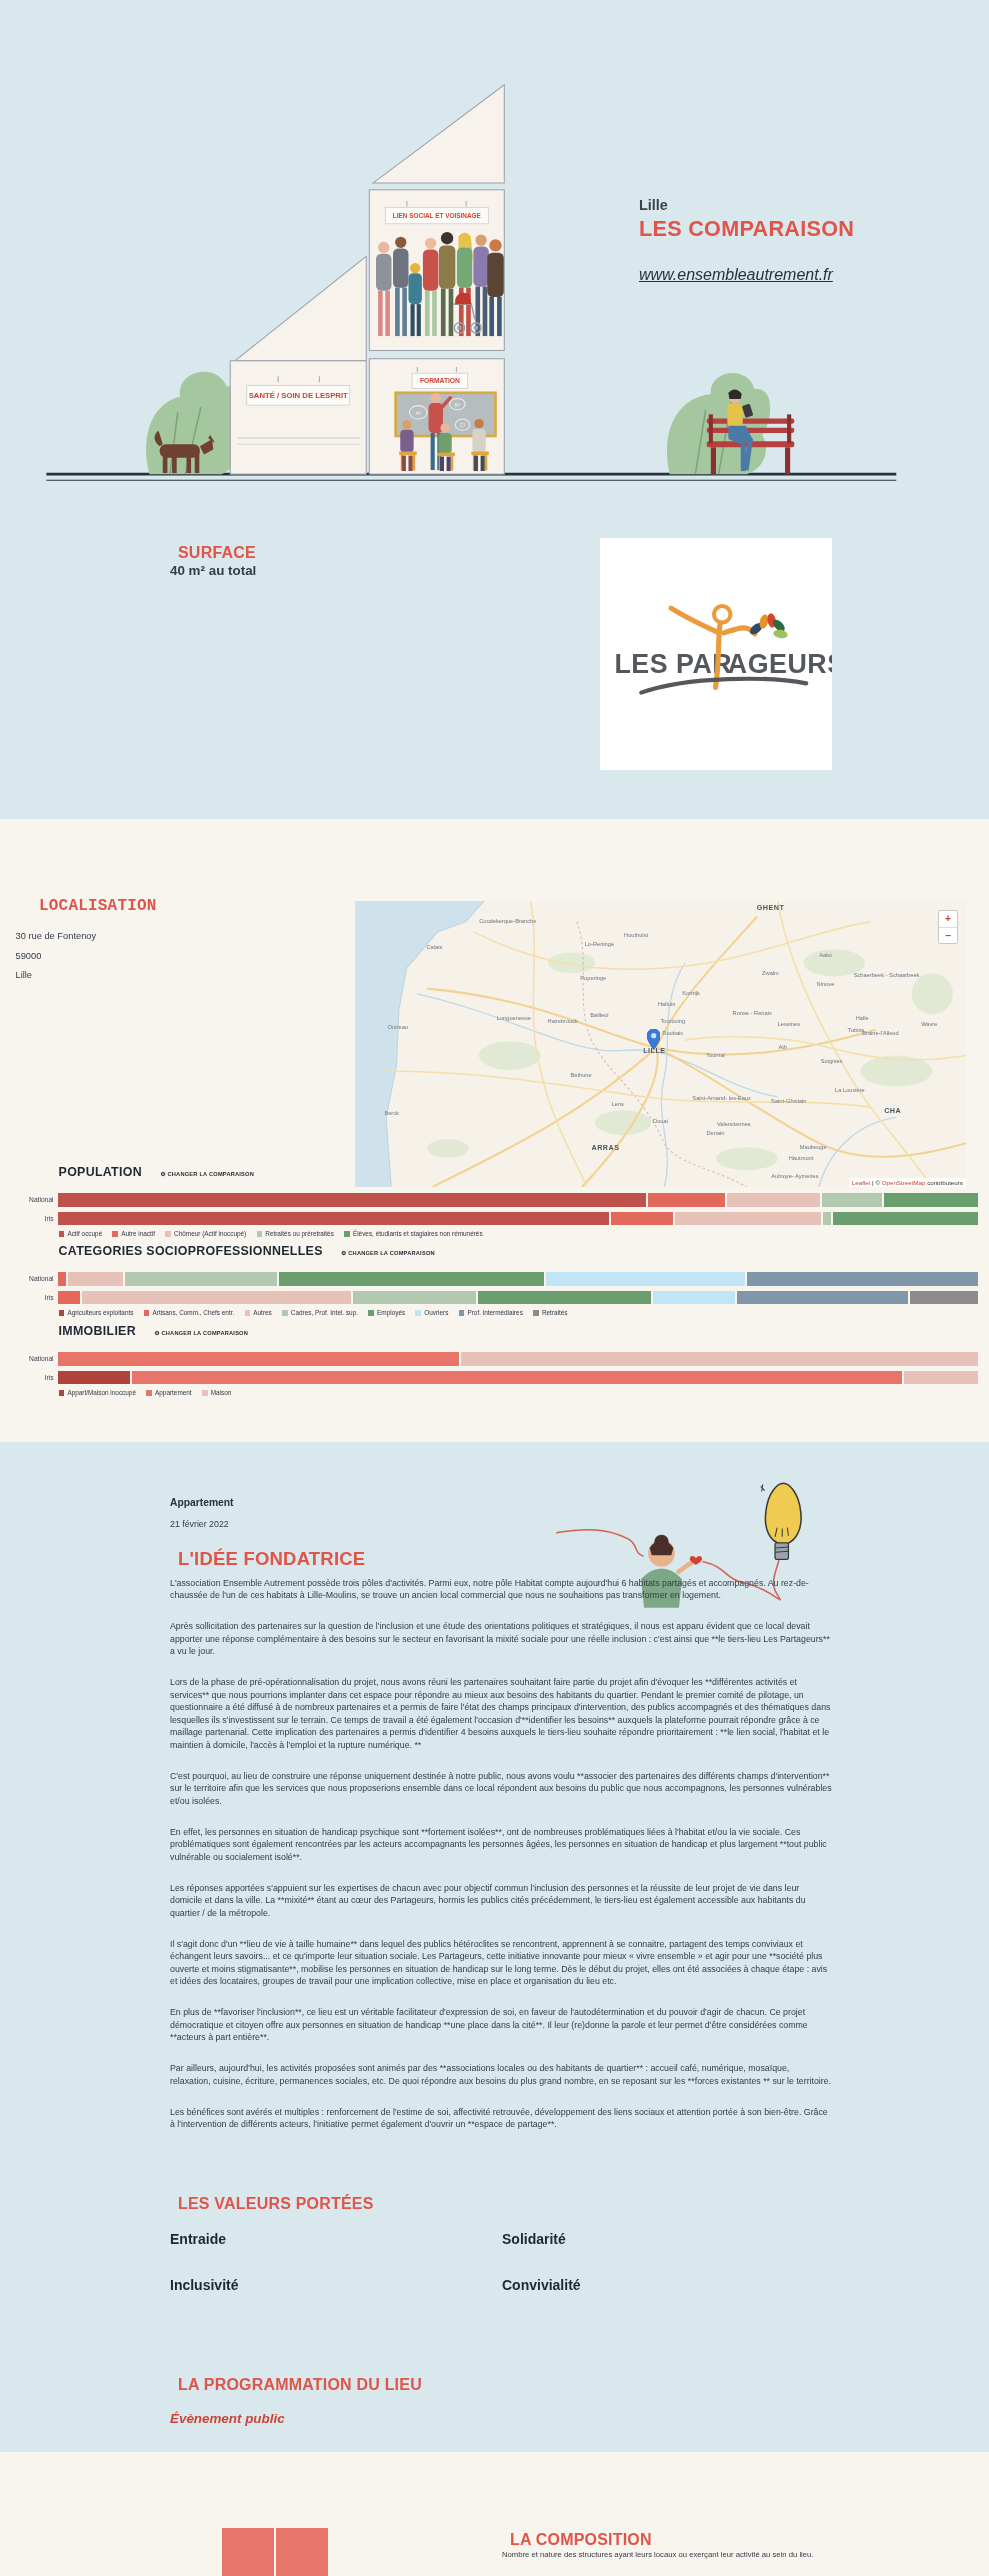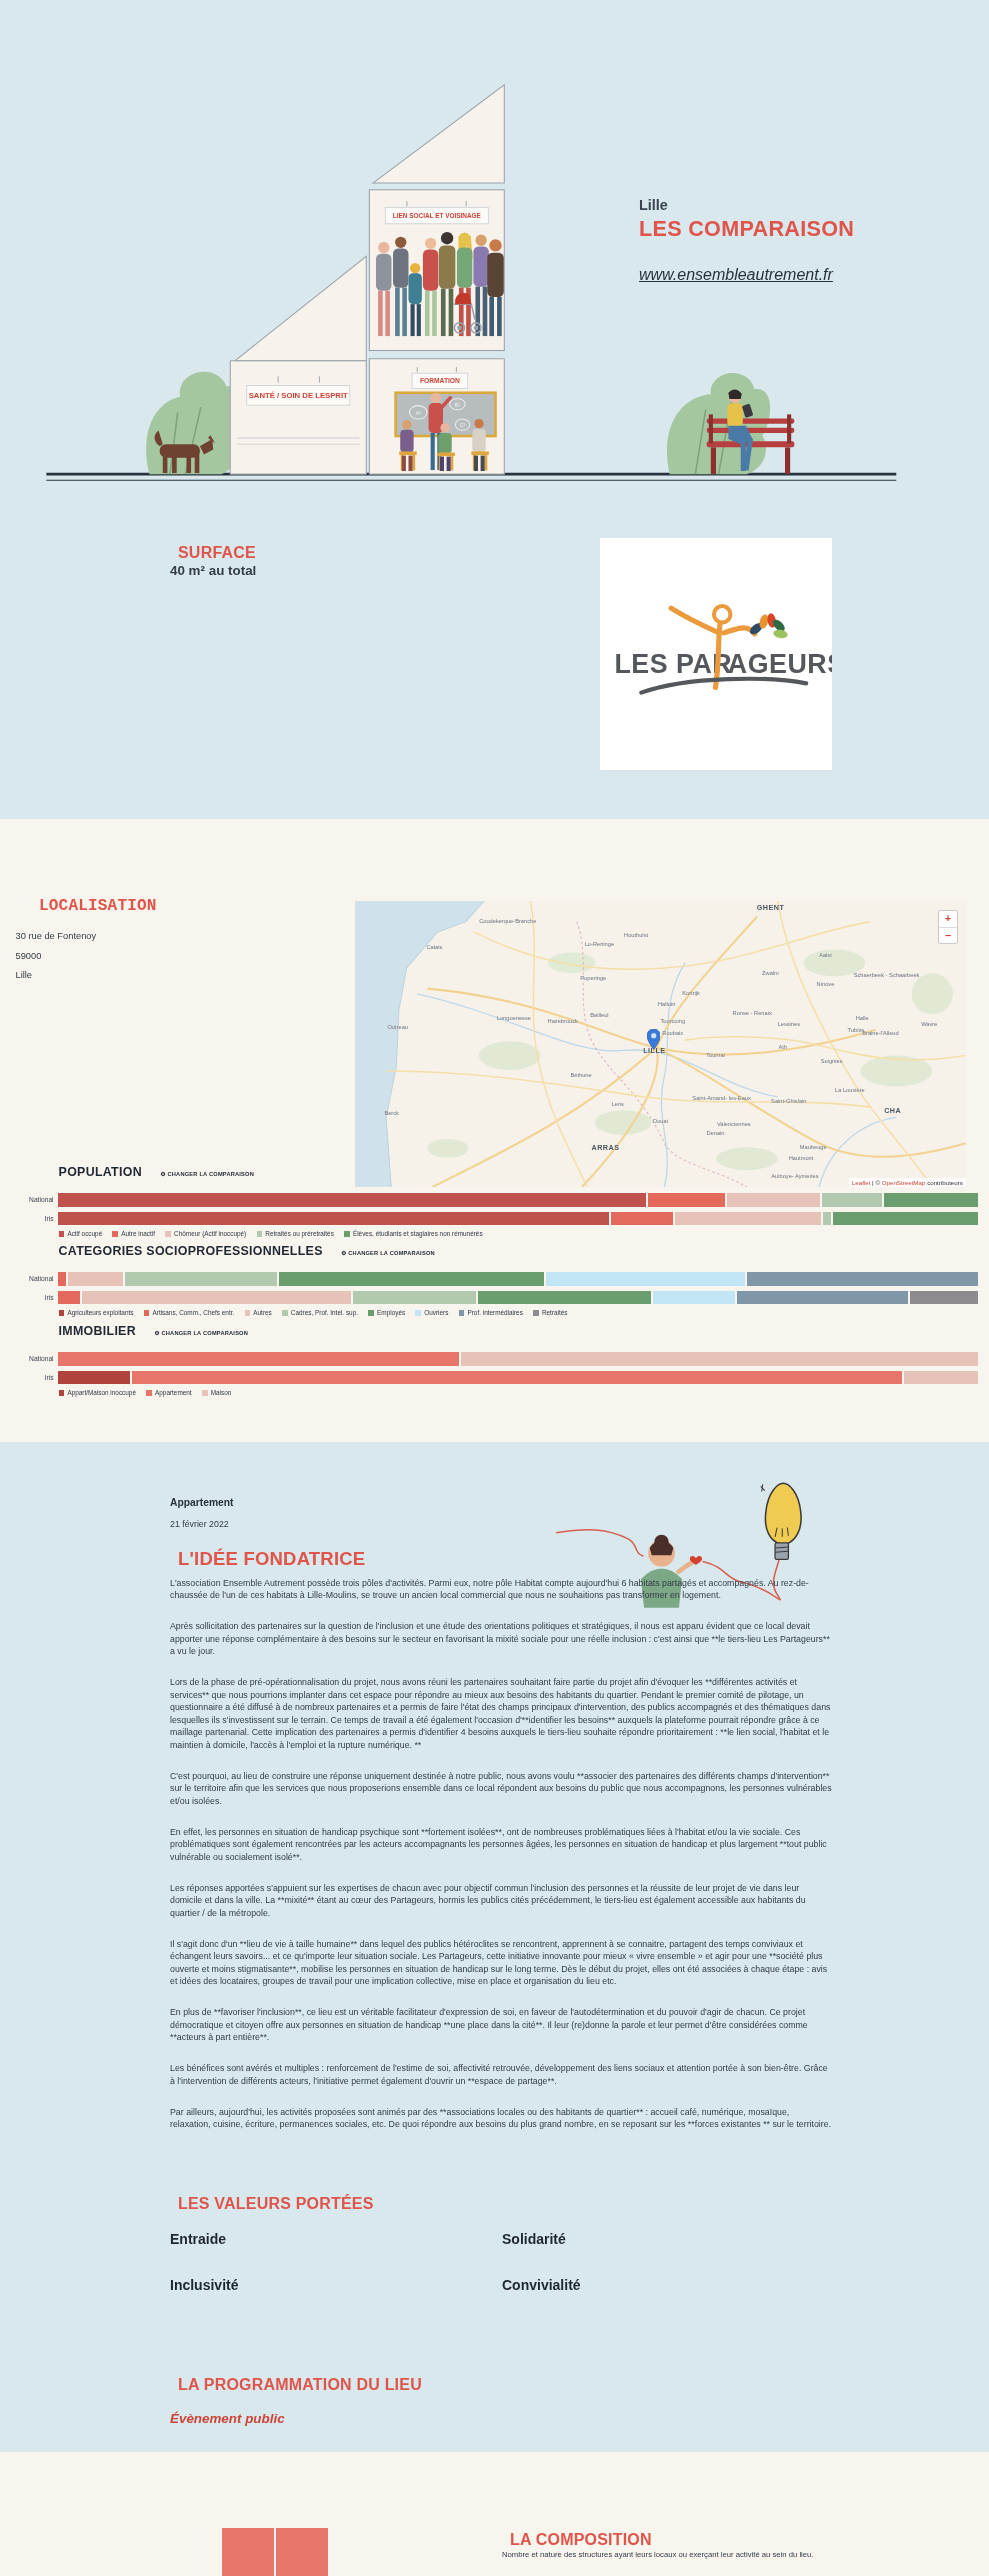--- a/index.html
+++ b/index.html
@@ -558,22 +558,22 @@
 
   <div class="paras abs" style="left:170px;top:1577px;" id="paras">
       <p>L'association Ensemble Autrement possède trois pôles d'activités. Parmi eux, notre pôle Habitat compte aujourd'hui 6 habitats partagés et accompagnés. Au rez-de-chaussée de l'un de ces habitats à Lille-Moulins, se trouve un ancien local commercial que nous ne souhaitions pas transformer en logement.</p>
       <p>Après sollicitation des partenaires sur la question de l'inclusion et une étude des orientations politiques et stratégiques, il nous est apparu évident que ce local devait apporter une réponse complémentaire à des besoins sur le secteur en favorisant la mixité sociale pour une réelle inclusion : c'est ainsi que **le tiers-lieu Les Partageurs** a vu le jour.</p>
       <p>Lors de la phase de pré-opérationnalisation du projet, nous avons réuni les partenaires souhaitant faire partie du projet afin d'évoquer les **différentes activités et services** que nous pourrions implanter dans cet espace pour répondre au mieux aux besoins des habitants du quartier. Pendant le premier comité de pilotage, un questionnaire a été diffusé à de nombreux partenaires et a permis de faire l'état des champs principaux d'intervention, des publics accompagnés et des thématiques dans lesquelles ils s'investissent sur le terrain. Ce temps de travail a été également l'occasion d'**identifier les besoins** auxquels la plateforme pourrait répondre grâce à ce maillage partenarial. Cette implication des partenaires a permis d'identifier 4 besoins auxquels le tiers-lieu souhaite répondre prioritairement : **le lien social, l'habitat et le maintien à domicile, l'accès à l'emploi et la rupture numérique. **</p>
       <p>C'est pourquoi, au lieu de construire une réponse uniquement destinée à notre public, nous avons voulu **associer des partenaires des différents champs d'intervention** sur le territoire afin que les services que nous proposerions ensemble dans ce local répondent aux besoins du public que nous accompagnons, les personnes vulnérables et/ou isolées.</p>
       <p>En effet, les personnes en situation de handicap psychique sont **fortement isolées**, ont de nombreuses problématiques liées à l'habitat et/ou la vie sociale. Ces problématiques sont également rencontrées par les acteurs accompagnants les personnes âgées, les personnes en situation de handicap et plus largement **tout public vulnérable ou socialement isolé**.</p>
       <p>Les réponses apportées s'appuient sur les expertises de chacun avec pour objectif commun l'inclusion des personnes et la réussite de leur projet de vie dans leur domicile et dans la ville. La **mixité** étant au cœur des Partageurs, hormis les publics cités précédemment, le tiers-lieu est également accessible aux habitants du quartier / de la métropole.</p>
       <p>Il s'agit donc d'un **lieu de vie à taille humaine** dans lequel des publics hétéroclites se rencontrent, apprennent à se connaitre, partagent des temps conviviaux et échangent leurs savoirs... et ce qu'importe leur situation sociale. Les Partageurs, cette initiative innovante pour mieux « vivre ensemble » et agir pour une **société plus ouverte et moins stigmatisante**, mobilise les personnes en situation de handicap sur le long terme. Dès le début du projet, elles ont été associées à chaque étape : avis et idées des locataires, groupes de travail pour une implication collective, mise en place et organisation du lieu etc.</p>
       <p>En plus de **favoriser l'inclusion**, ce lieu est un véritable facilitateur d'expression de soi, en faveur de l'autodétermination et du pouvoir d'agir de chacun. Ce projet démocratique et citoyen offre aux personnes en situation de handicap **une place dans la cité**. Il leur (re)donne la parole et leur permet d'être considérées comme **acteurs à part entière**.</p>
+      <p>Par ailleurs, aujourd'hui, les activités proposées sont animés par des **associations locales ou des habitants de quartier** : accueil café, numérique, mosaïque, relaxation, cuisine, écriture, permanences sociales, etc. De quoi répondre aux besoins du plus grand nombre, en se reposant sur les **forces existantes ** sur le territoire.</p>
       <p>Les bénéfices sont avérés et multiples : renforcement de l'estime de soi, affectivité retrouvée, développement des liens sociaux et attention portée à son bien-être. Grâce à l'intervention de différents acteurs, l'initiative permet également d'ouvrir un **espace de partage**.</p>
-      <p>Par ailleurs, aujourd'hui, les activités proposées sont animés par des **associations locales ou des habitants de quartier** : accueil café, numérique, mosaïque, relaxation, cuisine, écriture, permanences sociales, etc. De quoi répondre aux besoins du plus grand nombre, en se reposant sur les **forces existantes ** sur le territoire.</p>
     </div>
 
   <h2 class="sec-title abs" style="left:170px;top:2187px;">LES VALEURS PORTÉES</h2>
   <div class="val-item abs" style="left:170px;top:2231px;">Entraide</div>
   <div class="val-item abs" style="left:502px;top:2231px;">Solidarité</div>
   <div class="val-item abs" style="left:170px;top:2277px;">Inclusivité</div>
   <div class="val-item abs" style="left:502px;top:2277px;">Convivialité</div>
 
   <h2 class="sec-title abs" style="left:170px;top:2368px;">LA PROGRAMMATION DU LIEU</h2>
   <div class="event abs" style="left:170px;top:2411px;">Évènement public</div>

